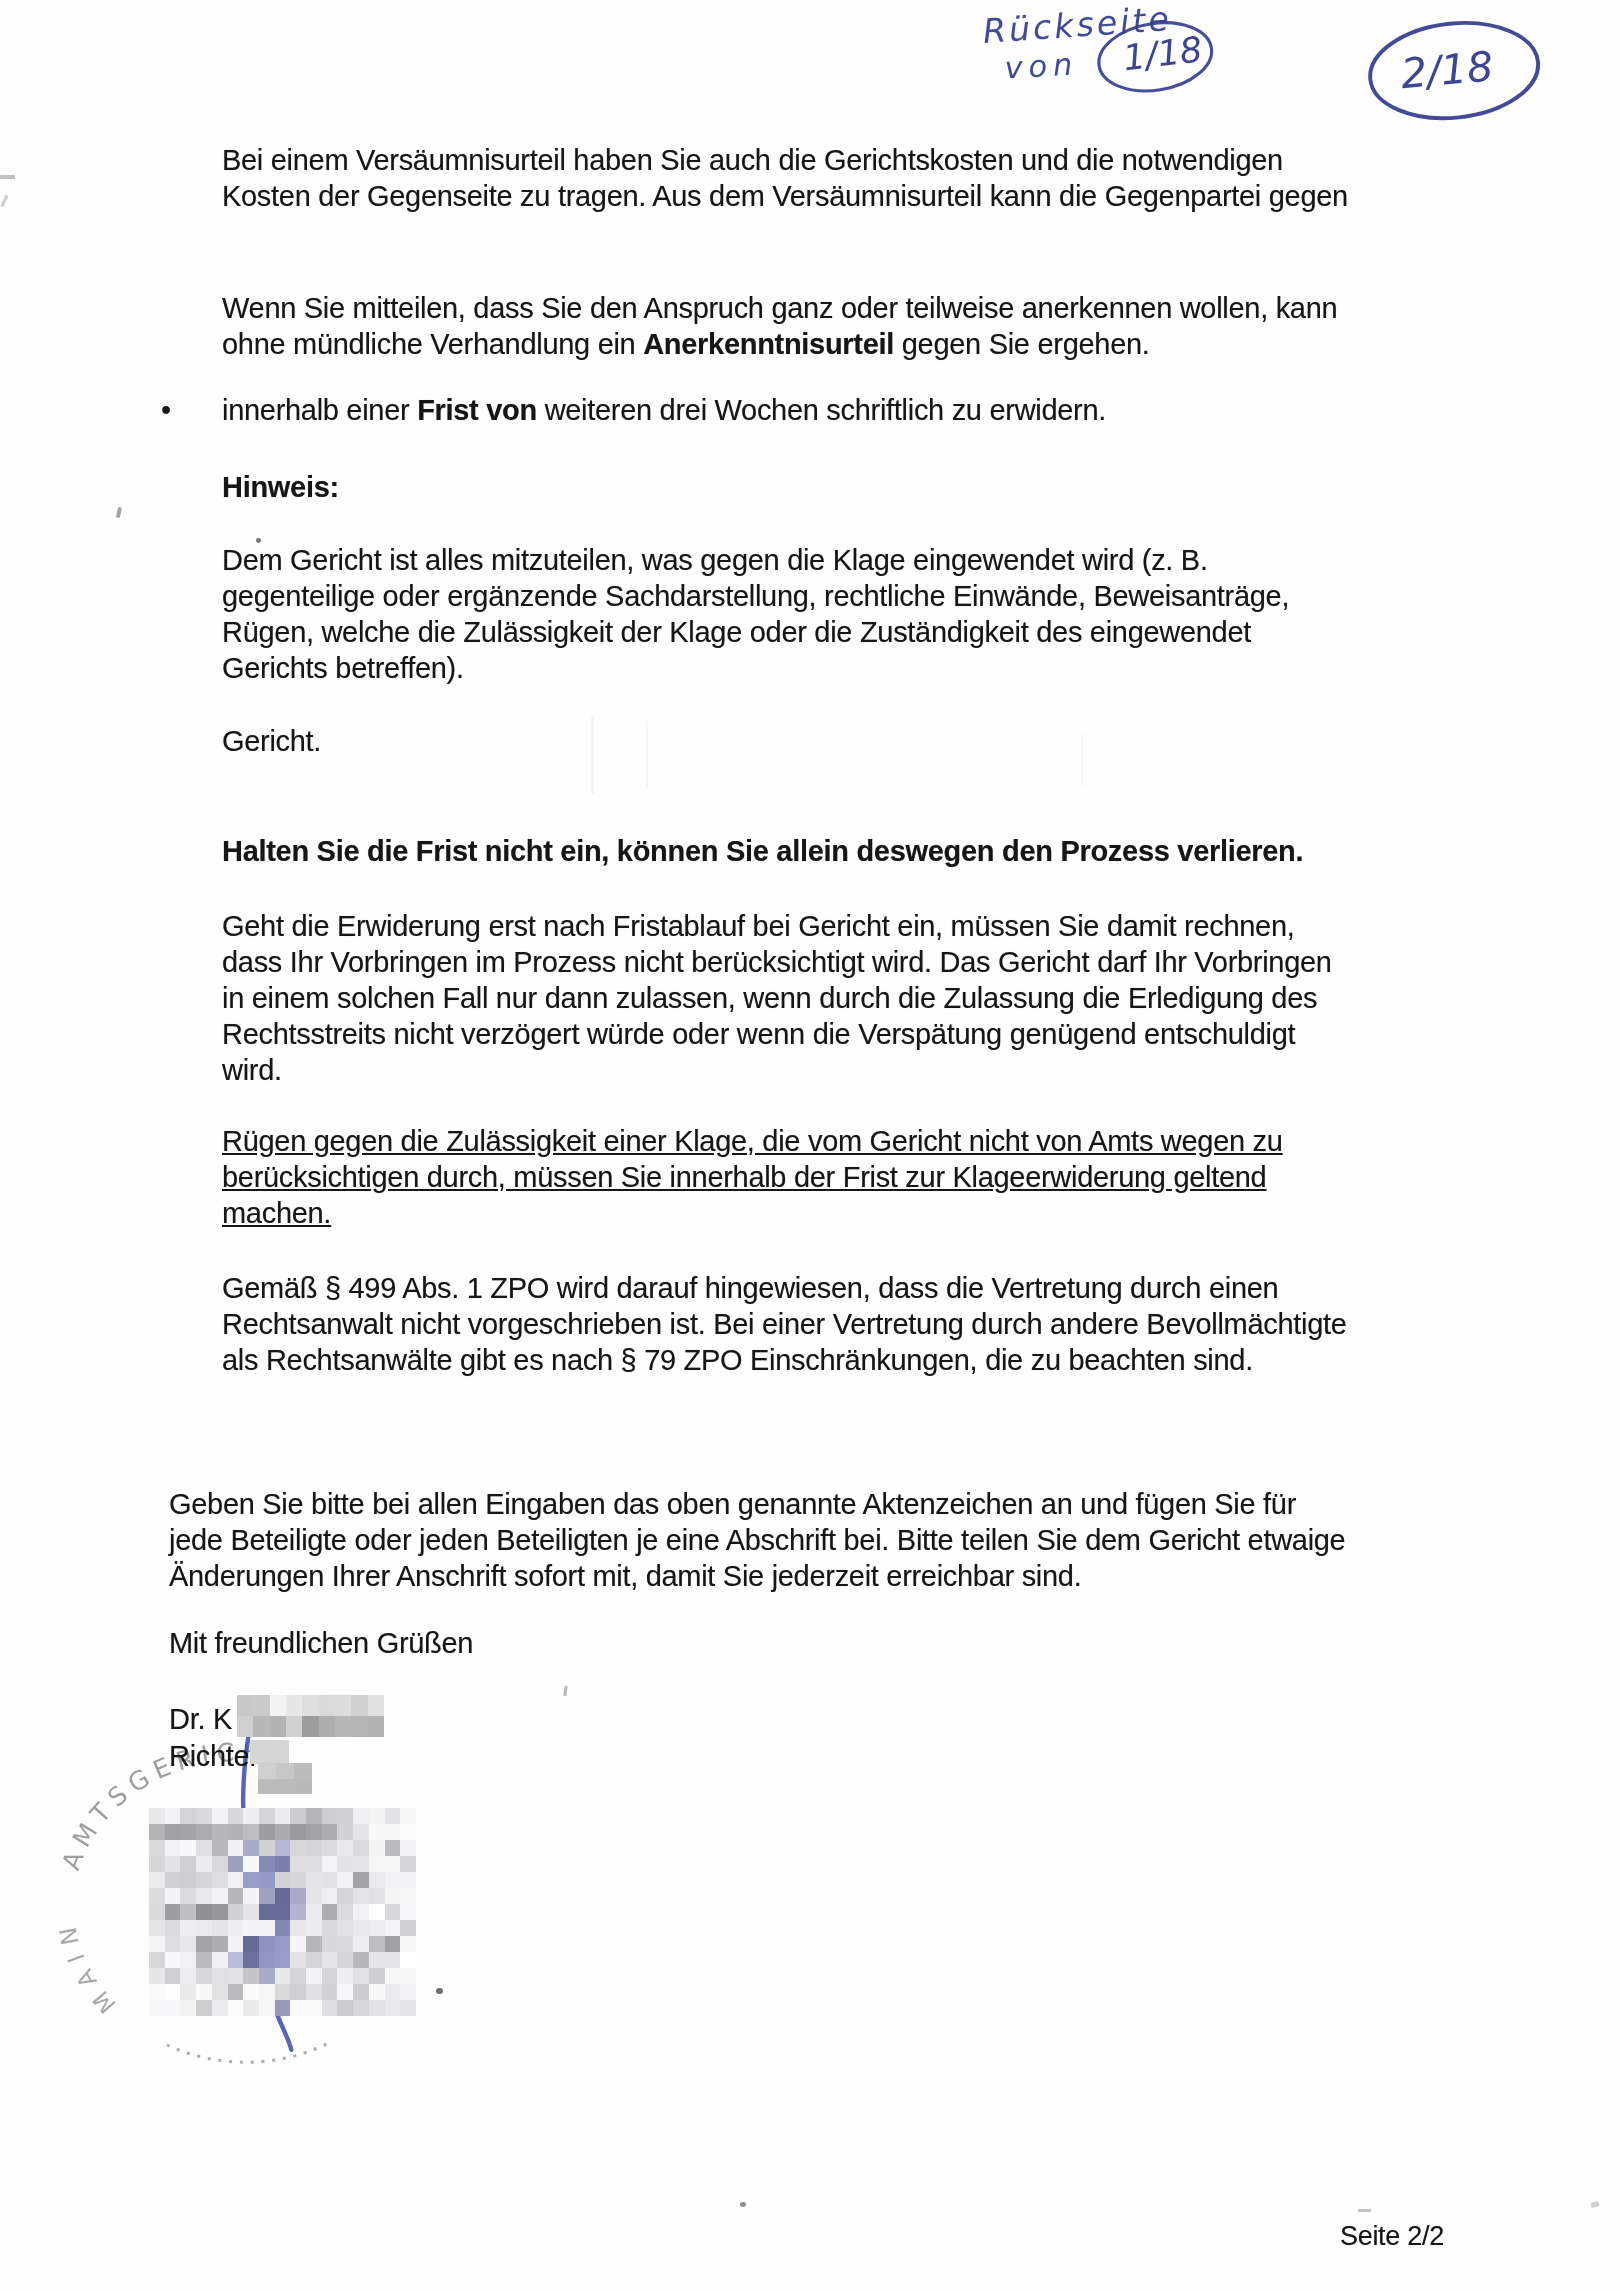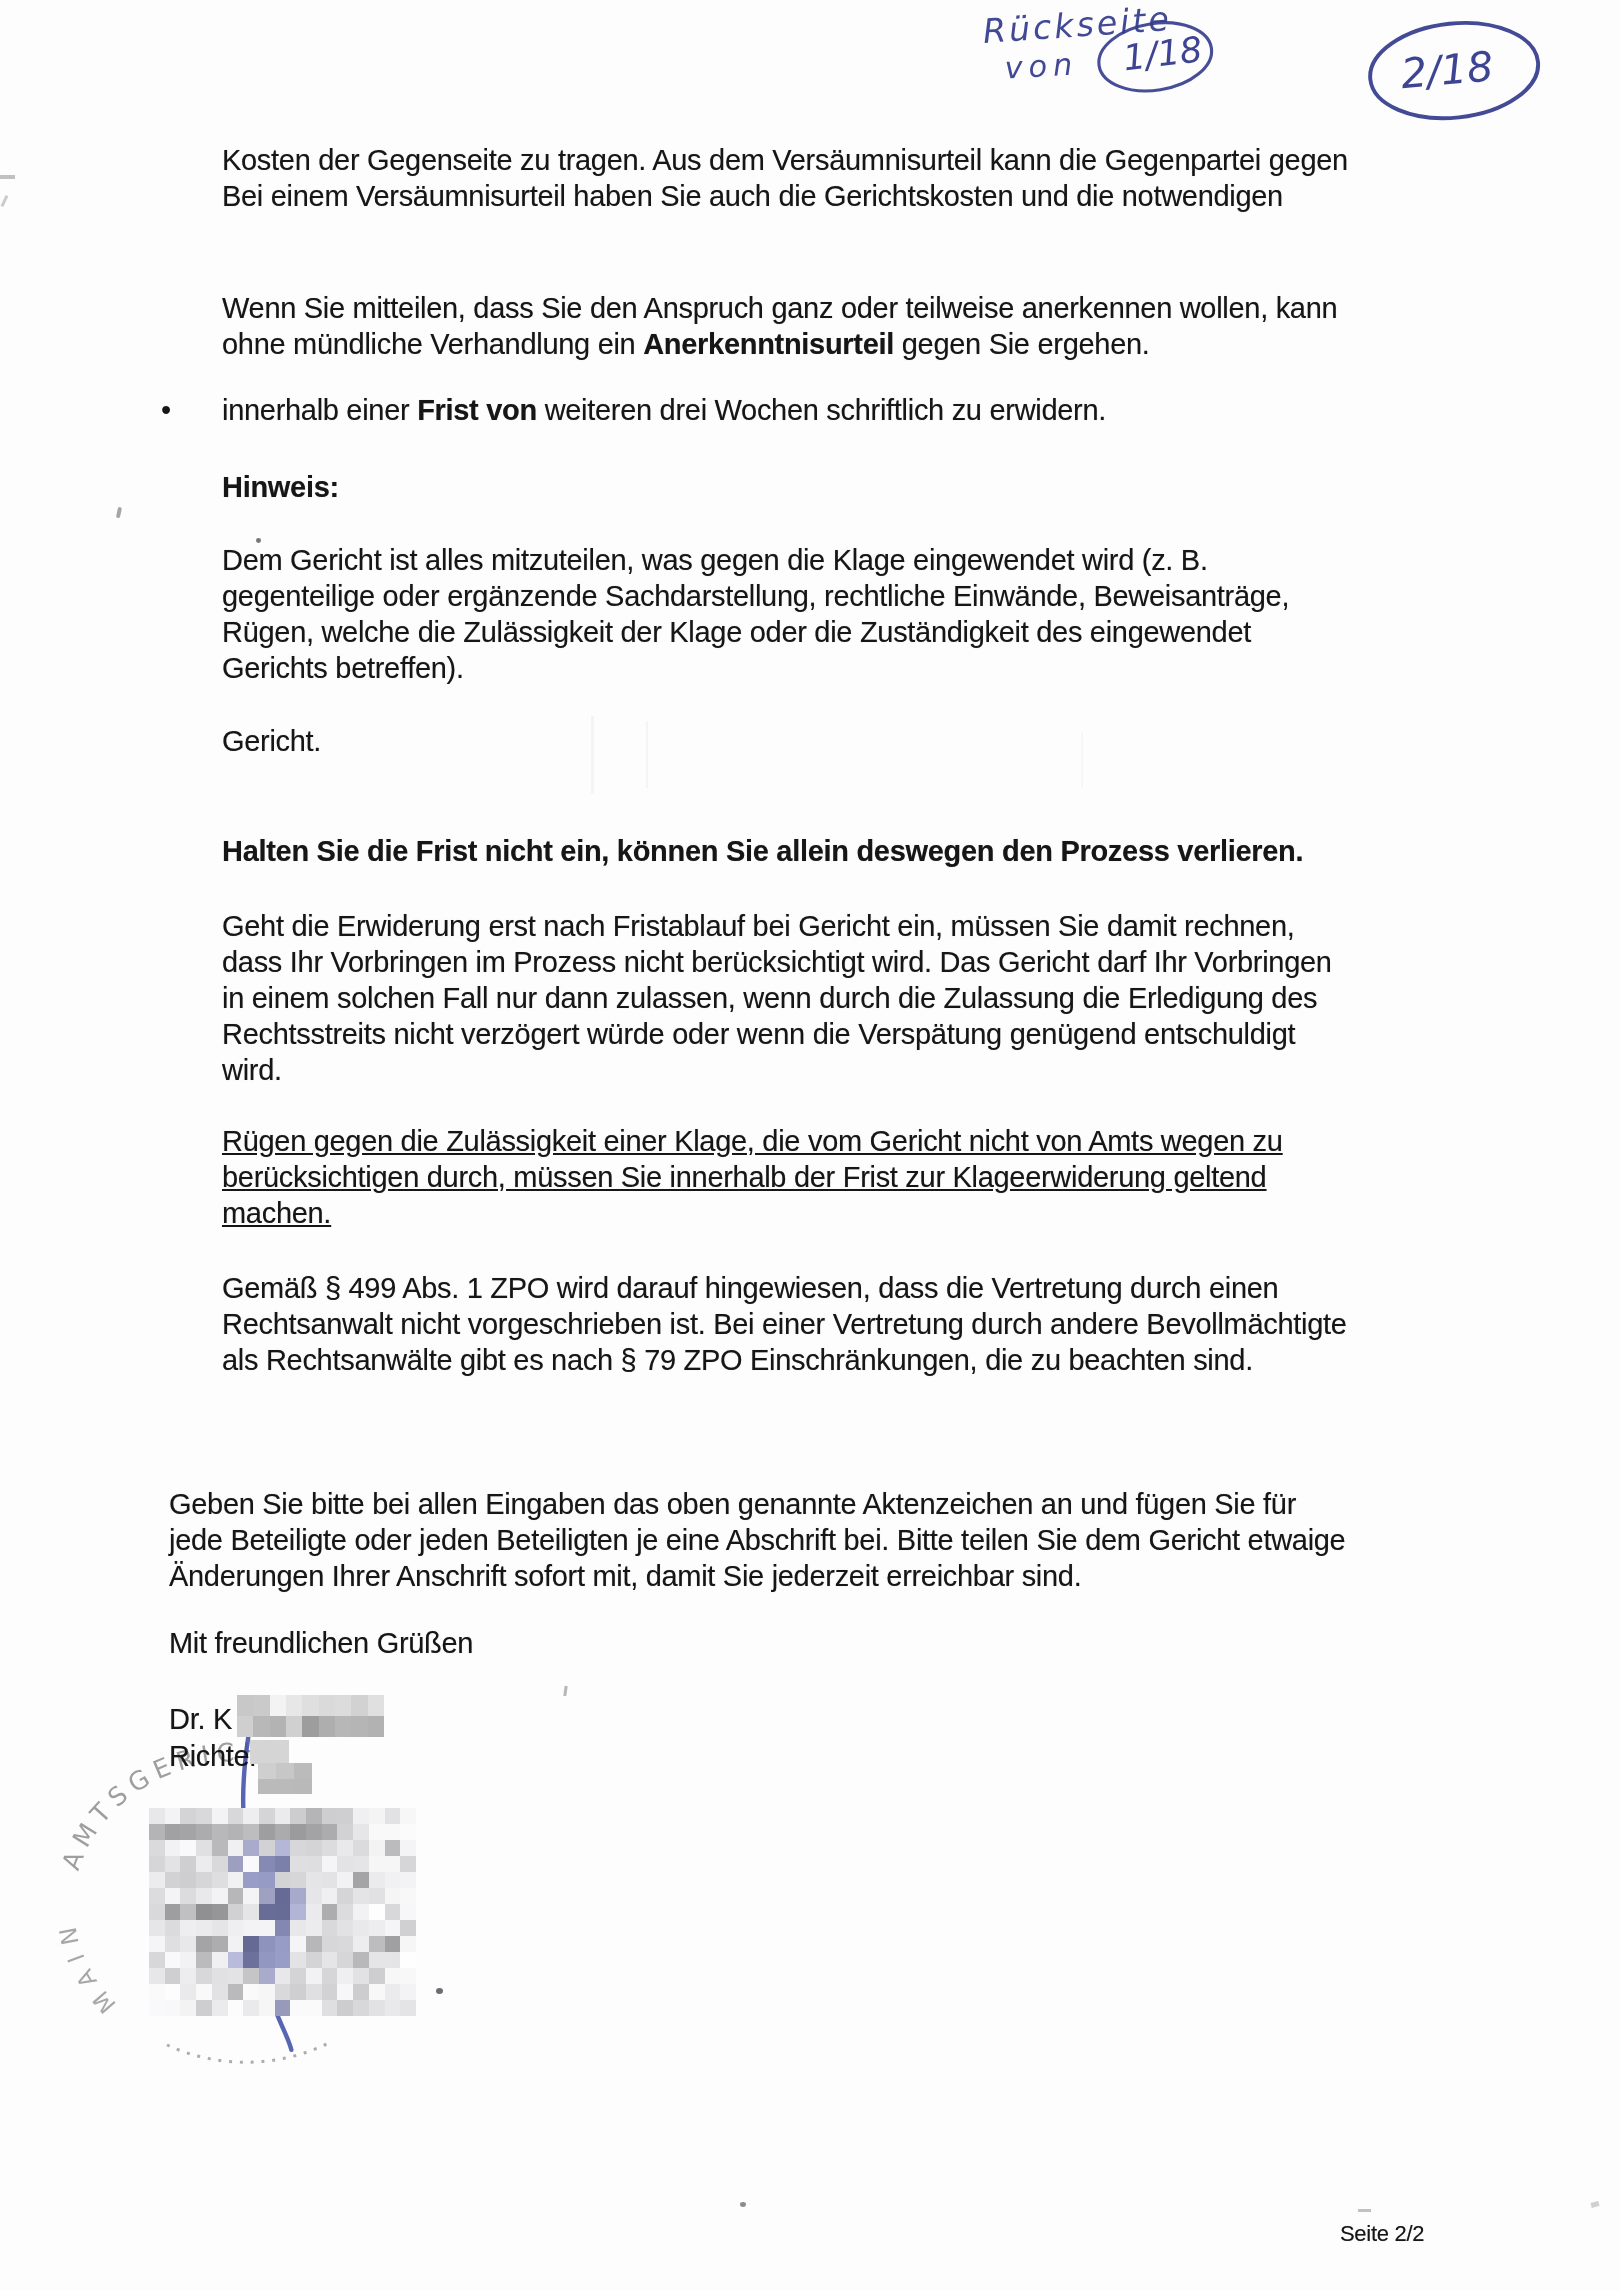--- a/index.html
+++ b/index.html
@@ -21,21 +21,21 @@
     white-space:nowrap;
     text-shadow:0 0 0.7px rgba(25,25,25,.45);
   }
   .b{font-weight:bold;text-align:center;}
   .bullet-dot{
     position:absolute;
     font-size:29px;line-height:36px;
   }
   .footer{
     position:absolute;
-    font-size:22px;letter-spacing:-0.3px;
+    font-size:27px;letter-spacing:-0.3px;
     text-shadow:0 0 0.7px rgba(25,25,25,.45);
   }
   .mosaic{position:absolute;z-index:4;display:grid;}
   .mosaic div{width:100%;height:100%;}
   .art{position:absolute;z-index:2;}
   svg{position:absolute;overflow:visible;}
   .hw-svg{left:956px;top:0;z-index:3;}
   .stamp-svg{left:54px;top:1661px;z-index:1;}
   .txt-layer{position:absolute;inset:0;z-index:3;}
 </style>
@@ -321,22 +321,22 @@
     <text x="50" y="80" transform="rotate(-3 50 80)" font-family="DejaVu Sans, sans-serif" font-style="italic" font-size="31" letter-spacing="6" opacity="0.92" fill="#333b8d">von</text>
     <ellipse cx="203" cy="58" rx="58" ry="34" transform="rotate(-9 203 58)" fill="none" stroke-width="3.2" opacity="0.9" stroke="#333b8d"></ellipse>
     <text x="172" y="72" transform="rotate(-7 172 72)" font-family="DejaVu Sans, sans-serif" font-style="italic" font-size="36" opacity="0.95" fill="#333b8d">1/18</text>
     <ellipse cx="508" cy="72" rx="86" ry="48" transform="rotate(-6 508 72)" fill="none" stroke-width="4" opacity="0.92" stroke="#333b8d"></ellipse>
     <text x="455" y="90" transform="rotate(-5 455 90)" font-family="DejaVu Sans, sans-serif" font-style="italic" font-size="42" opacity="0.95" fill="#333b8d">2/18</text>
   </svg>
 
   <div class="txt-layer">
 
     <div class="para" style="left:222px;top:142px;">
+      <div class="ln">Bei einem Versäumnisurteil haben Sie auch die Gerichtskosten und die notwendigen</div>
       <div class="ln">Kosten der Gegenseite zu tragen. Aus dem Versäumnisurteil kann die Gegenpartei gegen</div>
-      <div class="ln">Bei einem Versäumnisurteil haben Sie auch die Gerichtskosten und die notwendigen</div>
     </div>
 
     <div class="para" style="left:222px;top:290px;">
       <div class="ln">Wenn Sie mitteilen, dass Sie den Anspruch ganz oder teilweise anerkennen wollen, kann</div>
       <div class="ln"><span>ohne mündliche Verhandlung ein </span><span class="b">Anerkenntnisurteil</span><span> gegen Sie ergehen.</span></div>
     </div>
 
     <div class="bullet-dot" style="left:161px;top:392px;">•</div>
     <div class="para" style="left:222px;top:392px;">
       <div class="ln"><span>innerhalb einer </span><span class="b">Frist von</span><span> weiteren drei Wochen schriftlich zu erwidern.</span></div>

